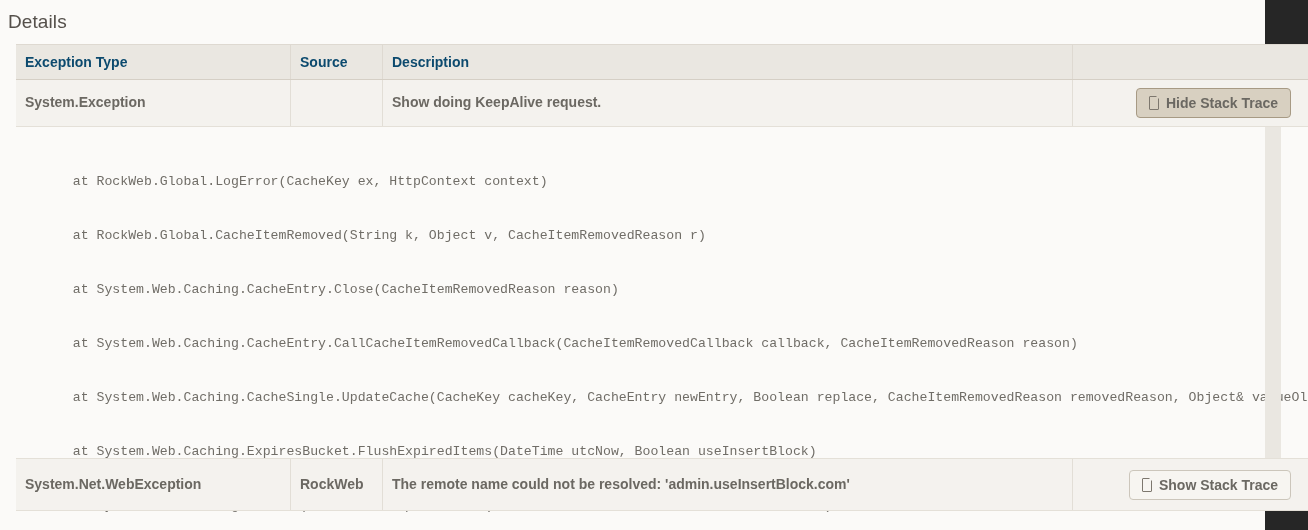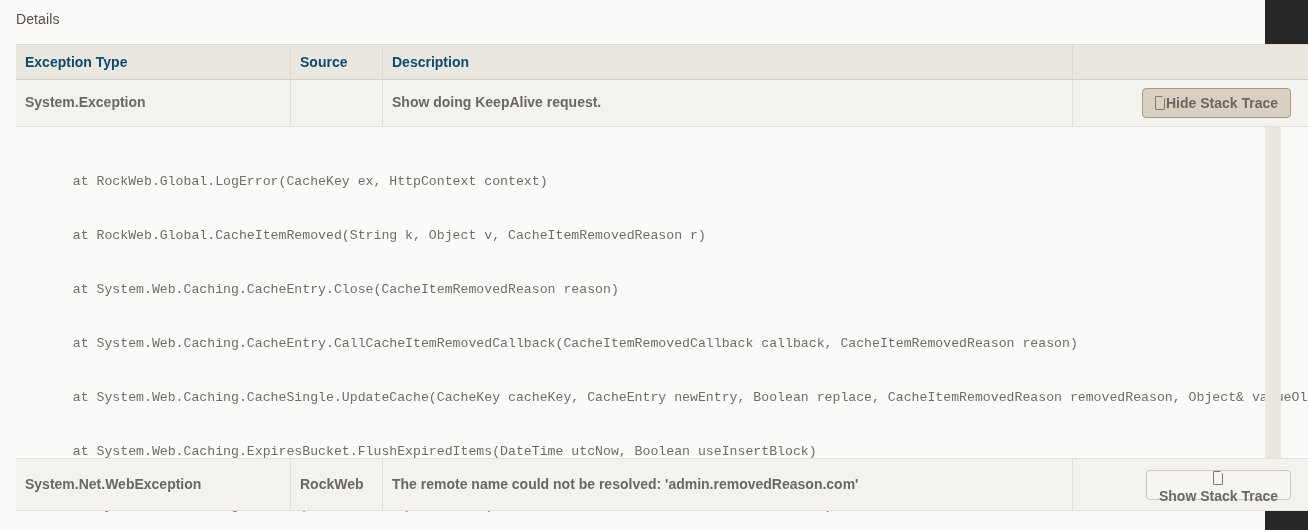--- a/index.html
+++ b/index.html
@@ -31,23 +31,23 @@
     position: absolute;
     left: 0; top: 0;
     width: 1308px;
     height: 530px;
     z-index: 1;
   }
 
   
   .details-heading {
     position: absolute;
-    left: 16px;
+    left: 8px;
     top: 11px;
-    font-size: 14px;
+    font-size: 19px;
     color: #55504b;
     letter-spacing: .1px;
     font-weight: 400;
   }
 
   
   .grid {
     position: absolute;
     left: 16px;
     top: 44px;
@@ -108,38 +108,38 @@
   .row-data.row-tall .cell { line-height: 50px; }
 
   
   .btn {
     position: absolute;
     right: 17px;
     top: 50%;
     transform: translateY(-50%);
     display: inline-flex;
     align-items: center;
+    gap: 6px;
     height: 30px;
     padding: 0 12px;
     box-sizing: border-box;
     font-size: 14px;
     font-family: "Liberation Sans", sans-serif;
     color: #6b6862;
     border-radius: 4px;
     cursor: pointer;
     white-space: nowrap;
   }
   .btn-active {
     background: #d8d0c1;
     border: 1px solid #a79a84;
   }
   .btn-idle {
     background: #f7f5f1;
     border: 1px solid #ccc6bb;
-    flex-direction: column;
   }
   .btn .doc-icon {
     display: inline-block;
     width: 11px;
     height: 14px;
     position: relative;
   }
   .btn .doc-icon::before {
     content: "";
     position: absolute;
@@ -242,21 +242,21 @@
         
         
         
         
       </div>
     </div>
 
     <div class="row row-data row-tall">
       <div class="cell c-type">System.Net.WebException</div>
       <div class="cell c-source">RockWeb</div>
-      <div class="cell c-desc">The remote name could not be resolved: 'admin.removedReason.com'</div>
+      <div class="cell c-desc">The remote name could not be resolved: 'admin.useInsertBlock.com'</div>
       <div class="cell c-act">
         <div class="btn btn-idle">
           <span class="doc-icon"></span>
           <span>Show Stack Trace</span>
         </div>
       </div>
     </div>
 
   </div>
 </div>

